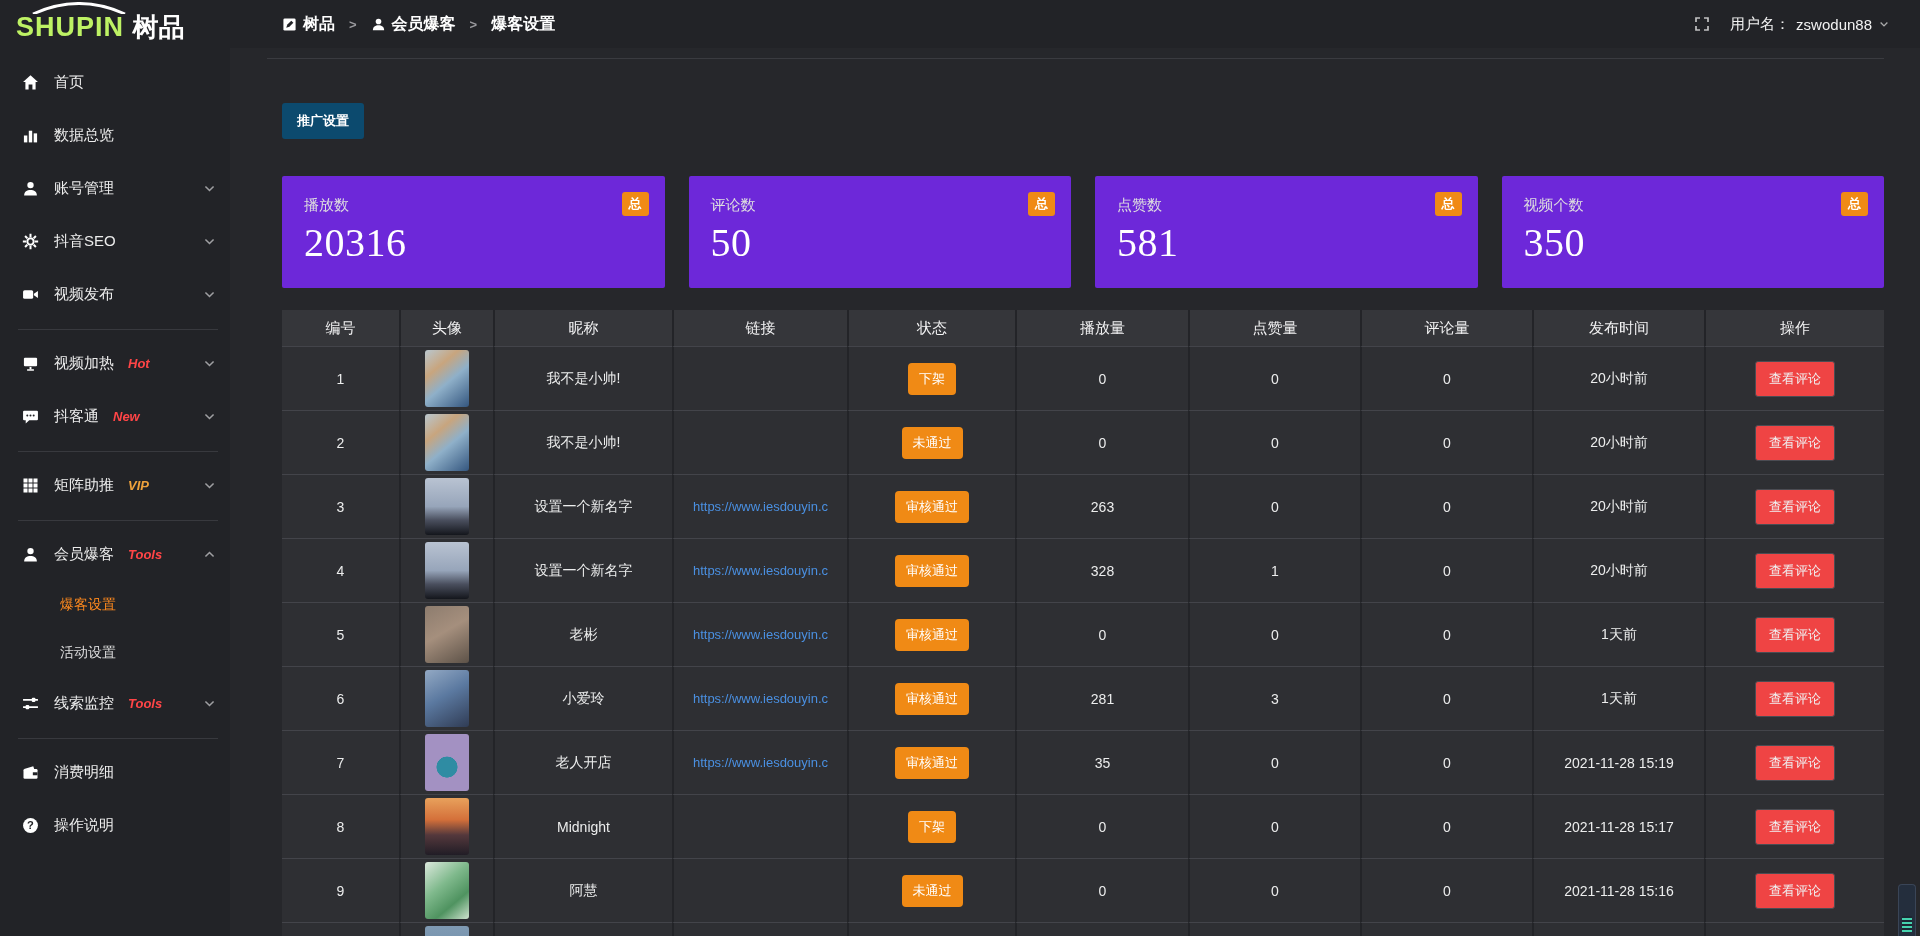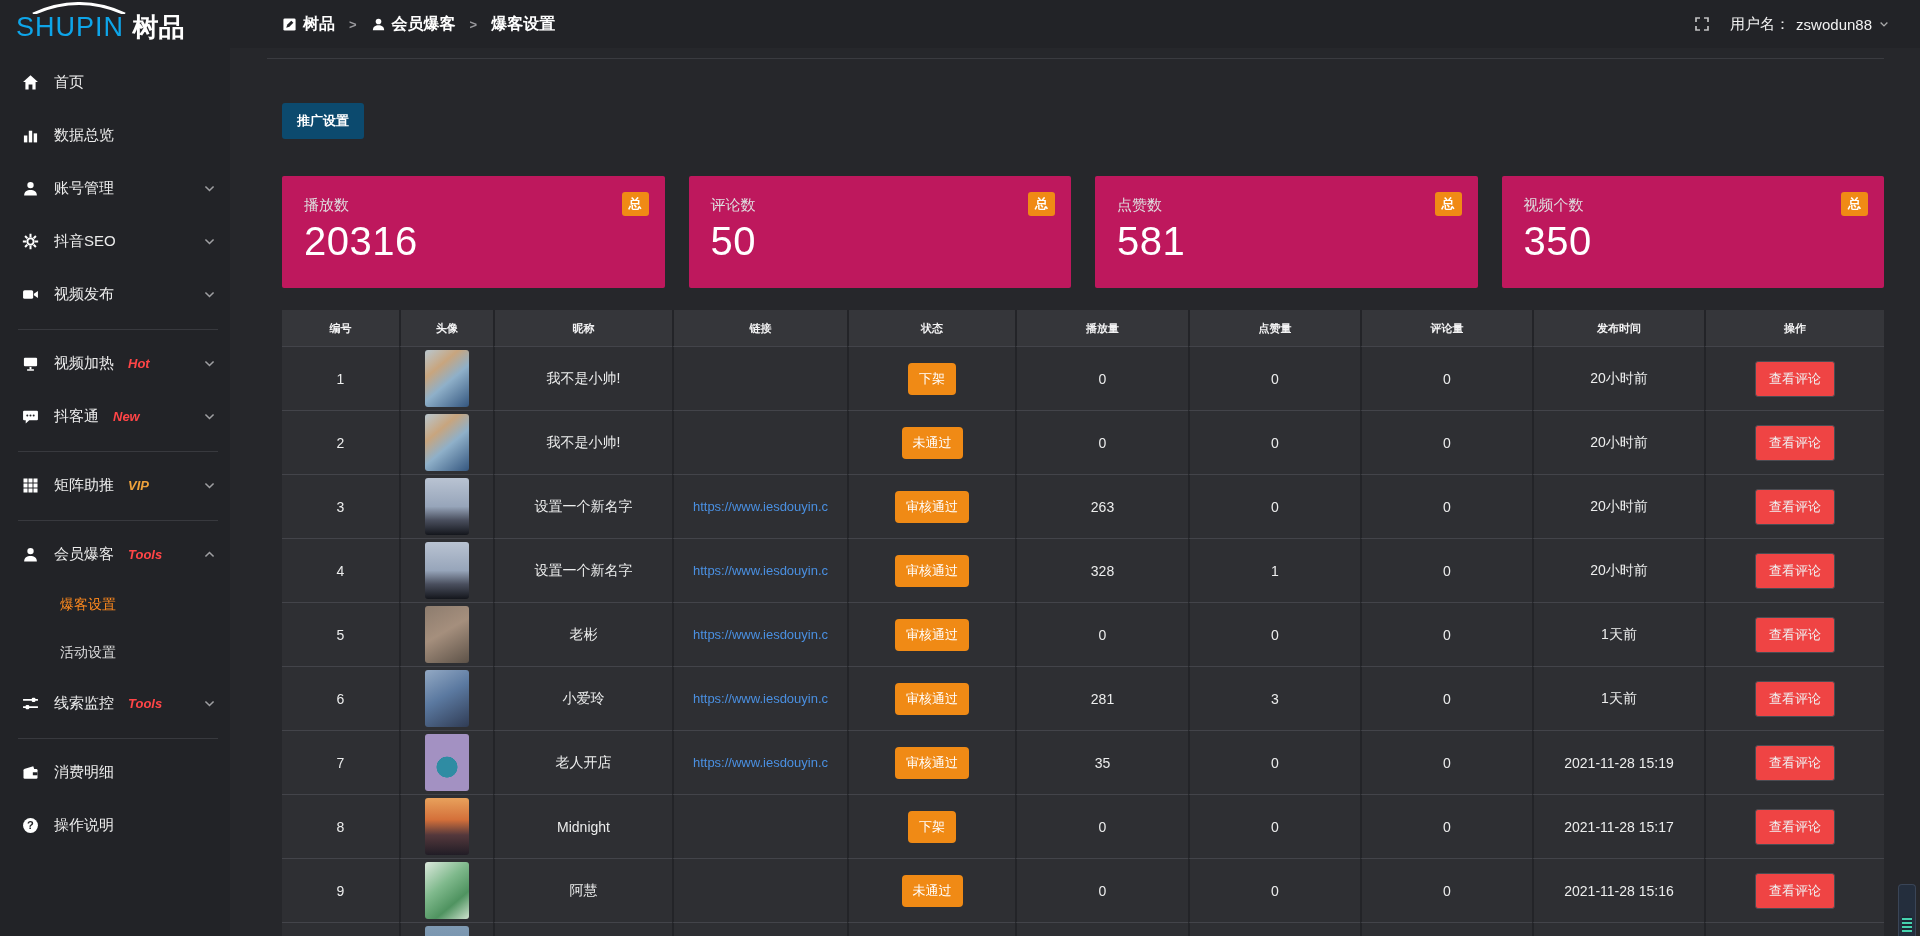--- a/index.html
+++ b/index.html
@@ -7,21 +7,21 @@
   body {
     font-family:"Liberation Sans","DejaVu Sans",sans-serif;
     background:#26272b; color:#e9e9ea; position:relative;
   }
   .icon svg { display:block; width:100%; height:100%; }
 
   
   .sidebar { position:fixed; left:0; top:0; bottom:0; width:230px; background:#222327; z-index:5; }
   .logo { height:48px; padding:10px 0 0 16px; position:relative; white-space:nowrap; }
   .logo-arc { position:absolute; left:30px; top:2px; width:98px; height:12px; }
-  .logo-en { font-size:27px; font-weight:normal; letter-spacing:1px; color:#0ea5e9; }
+  .logo-en { font-size:27px; font-weight:bold; letter-spacing:1px; color:#bef264; }
   .logo-cn { font-size:26px; font-weight:bold; color:#fff; margin-left:4px; }
   .menu { margin-top:8px; }
   .menu-item { height:53px; display:flex; align-items:center; padding:0 14px 0 22px; cursor:pointer; color:#ececec; }
   .mi-icon { width:17px; height:17px; margin-right:15px; flex:0 0 17px; }
   .mi-label { font-size:15px; }
   .mi-tag { font-size:13px; font-weight:bold; font-style:italic; margin-left:14px; }
   .mi-chev { width:13px; height:13px; margin-left:auto; opacity:.75; }
   .menu-divider { border-top:1px solid #38393e; margin:8px 12px 7px 18px; }
   .submenu-item { height:48px; display:flex; align-items:center; padding-left:60px; font-size:14px; color:#dcdcdd; cursor:pointer; }
   .submenu-item.active { color:#ff8a1e; }
@@ -40,32 +40,32 @@
 
   
   .main { margin-left:230px; padding:48px 36px 0 37px; }
   .top-divider { border-top:1px solid #3a3b40; margin-top:10px; }
   .content { padding-left:15px; }
   .promo-btn { margin-top:44px; display:inline-block; background:#0c4a6e; color:#fff; font-weight:bold;
     font-size:13px; border:none; border-radius:3px; padding:9px 15px; cursor:pointer; font-family:inherit; }
 
   
   .cards { margin-top:37px; display:flex; gap:24px; }
-  .card { position:relative; flex:1 1 0; height:112px; background:#be185d; border-radius:2px; padding:20px 22px; }
+  .card { position:relative; flex:1 1 0; height:112px; background:#6d28d9; border-radius:2px; padding:20px 22px;font-family:Liberation Serif, serif; }
   .card-label { font-size:15px; color:#dededf; }
   .card-value { font-size:40px; color:#fff; margin-top:4px; letter-spacing:.5px; }
   .card-badge { position:absolute; top:16px; right:16px; background:#f08a15; color:#fff; font-size:13px;
     font-weight:bold; padding:3px 7px; border-radius:3px; }
 
   
   .table { margin-top:22px; }
   .trow { display:grid; grid-template-columns:117px 94px 179px 175px 168px 173px 172px 172px 172px minmax(0,1fr); }
   .th, .td { display:flex; align-items:center; justify-content:center; border-left:2px solid #232428; overflow:hidden; }
   .th:first-child, .td:first-child { border-left:none; }
-  .th { height:36px; background:#35363a; color:#f2f2f3; font-size:11px; font-weight:bold; }
+  .th { height:36px; background:#35363a; color:#f2f2f3; font-size:15px; font-weight:normal; }
   .td { height:64px; background:#2e2f33; border-top:1px solid #43444a; font-size:14px; color:#eceded; }
   .avatar { width:44px; height:57px; border-radius:3px; }
   .link { color:#4a90e2; font-size:13px; white-space:nowrap; overflow:hidden; max-width:162px; cursor:pointer; }
   .status-badge { background:#f08a15; color:#fff; font-size:13px; padding:7px 11px; border-radius:4px; white-space:nowrap; }
   .action-btn { background:#ef4444; border:1px solid #4b4c53; color:#f0f0f1; font-size:13px; padding:8px 13px;
     border-radius:3px; cursor:pointer; font-family:inherit; white-space:nowrap; }
 
   
   .av-boy    { background:linear-gradient(140deg,#b9c7cf 0%,#c8a57e 30%,#8fb0c9 55%,#34567f 100%); }
   .av-sky    { background:linear-gradient(180deg,#b9c3d2 0%,#97a5ba 50%,#4a4f5e 74%,#14161c 100%); }

